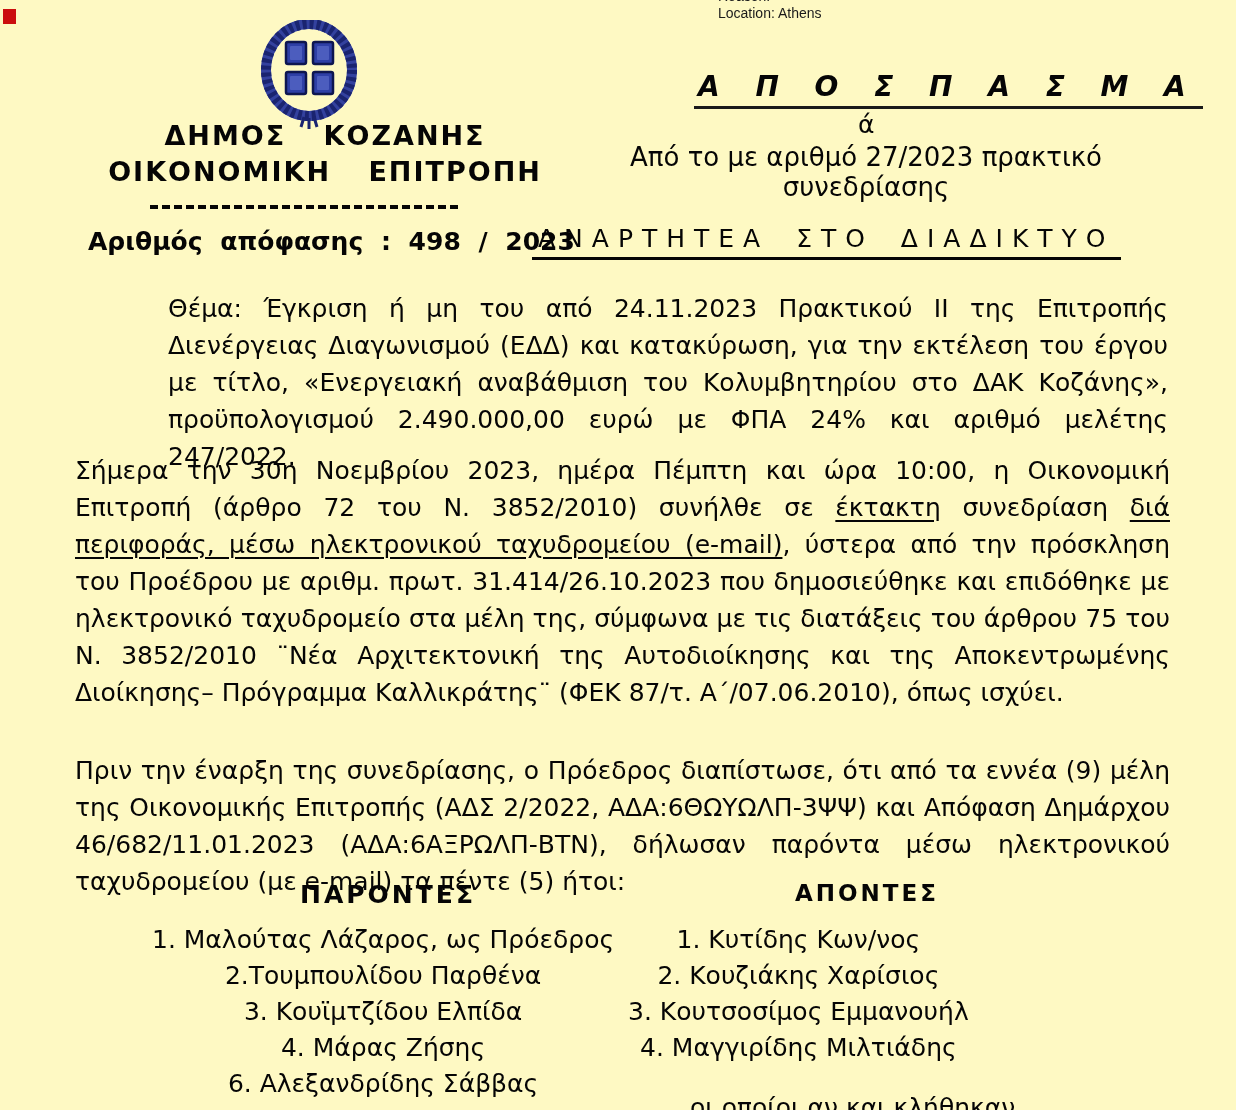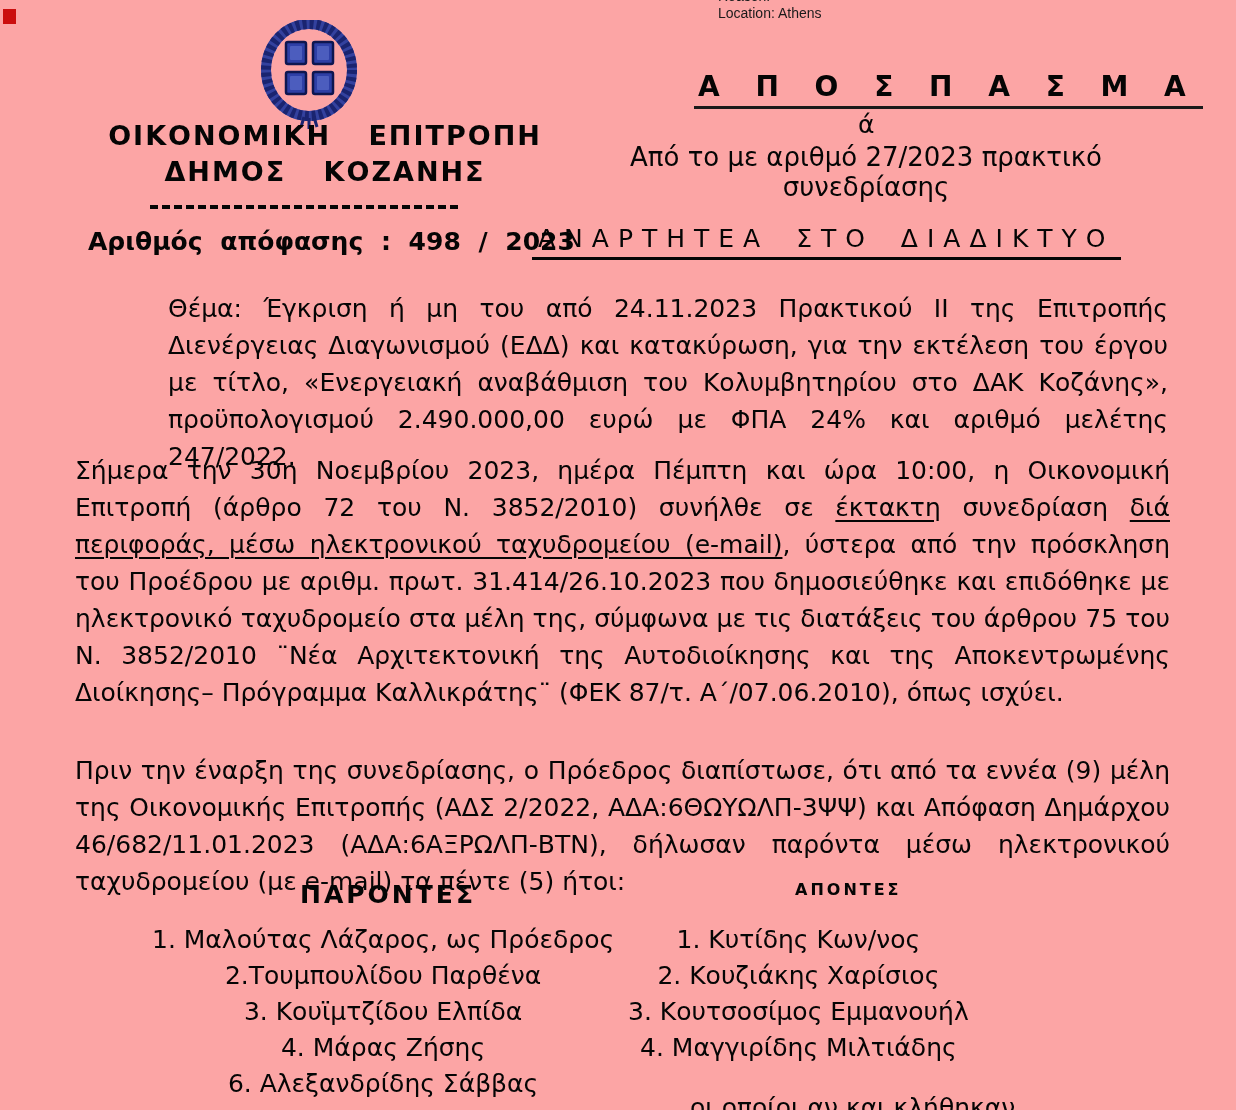--- a/index.html
+++ b/index.html
@@ -1,21 +1,21 @@
 <!DOCTYPE html>
 <html><head>
 <meta charset="utf-8">
 <style>
   html,body{margin:0;padding:0;background:#fff;}
   #page{
     position:relative;
     width:1236px;
     height:1110px;
     overflow:hidden;
-    background:#fca5a5;
+    background:#fef9c3;
     color:#000;
     font-family:"DejaVu Sans",sans-serif;
   }
   .abs{position:absolute;}
   .b{font-weight:normal;}
   .u{text-decoration:underline;text-underline-offset:4px;text-decoration-thickness:2px;}
   .body-text{
     font-size:25px;
     line-height:37px;
     text-align:justify;
@@ -48,34 +48,34 @@
     left:532px; top:224px;
     font-size:25px; font-weight:normal;
     letter-spacing:9px; word-spacing:10px;
     border-bottom:3px solid #050505;
     padding:0 6px 4px 6px;
     color:#050505;
   }
   
   #excerpt-title{
     left:694px; top:70px;
-    font-size:28px; font-weight:bold; 
+    font-size:28px; font-weight:bold; font-style:italic;
     letter-spacing:13px;
     border-bottom:3px solid #1a1a1a;
     padding:0 4px 3px 4px; color:#050505;
   }
   #alpha-mark{left:858px; top:110px; font-size:25px; color:#050505;}
   #minutes-line{left:566px; top:142px; width:600px; font-size:26px; text-align:center; color:#050505;}
   
   #subject-par{left:168px; top:290px; width:1000px;}
   #session-par{left:75px; top:452px; width:1095px;}
   #attendance-par{left:75px; top:752px; width:1095px;}
   
   #present-header{left:300px; top:880px; font-size:25px; font-weight:bold; letter-spacing:3px; color:#050505;}
-  #absent-header{left:795px; top:880px; font-size:16px; font-weight:bold; letter-spacing:3px; color:#050505;}
+  #absent-header{left:795px; top:880px; font-size:23px; font-weight:bold; letter-spacing:3px; color:#050505;}
   .member-list{font-size:25px; line-height:36px; color:#050505;text-align:center;}
   #present-list{left:152px; top:922px;}
   #absent-list{left:628px; top:922px;}
   
   #footer-clip{left:690px; top:1093px; font-size:25px; color:#050505; white-space:nowrap;}
 </style>
 </head>
 <body>
 
 <div id="page">
@@ -101,22 +101,22 @@
       <g fill="#6b7bd6" opacity="0.5">
         <rect x="32" y="26" width="12" height="14" rx="1"></rect>
         <rect x="59" y="26" width="12" height="14" rx="1"></rect>
         <rect x="32" y="56" width="12" height="14" rx="1"></rect>
         <rect x="59" y="56" width="12" height="14" rx="1"></rect>
       </g>
     </svg>
   </div>
 
   <div id="org-block" class="abs">
+    <div>ΔΗΜΟΣ ΚΟΖΑΝΗΣ</div>
     <div>ΟΙΚΟΝΟΜΙΚΗ ΕΠΙΤΡΟΠΗ</div>
-    <div>ΔΗΜΟΣ ΚΟΖΑΝΗΣ</div>
   </div>
   <div id="dash-sep" class="abs"></div>
   <div id="decision-line" class="abs">Αριθμός  απόφασης :  498 / 2023</div>
   <div id="web-post" class="abs">ΑΝΑΡΤΗΤΕΑ ΣΤΟ ΔΙΑΔΙΚΤΥΟ</div>
 
   <div id="excerpt-title" class="abs">Α Π Ο Σ Π Α Σ Μ Α</div>
   <div id="alpha-mark" class="abs">ά</div>
   <div id="minutes-line" class="abs"><span>Από το με αριθμό </span><span class="b">27/2023</span><span> πρακτικό συνεδρίασης</span></div>
 
   <div id="subject-par" class="abs body-text"><span class="b">Θέμα:</span><span>  Έγκριση ή μη του από 24.11.2023 Πρακτικού ΙΙ της Επιτροπής Διενέργειας Διαγωνισμού (ΕΔΔ) και κατακύρωση, για την εκτέλεση του έργου με τίτλο, «Ενεργειακή αναβάθμιση του Κολυμβητηρίου στο ΔΑΚ Κοζάνης», προϋπολογισμού 2.490.000,00 ευρώ με ΦΠΑ 24% και αριθμό μελέτης 247/2022.</span></div>

